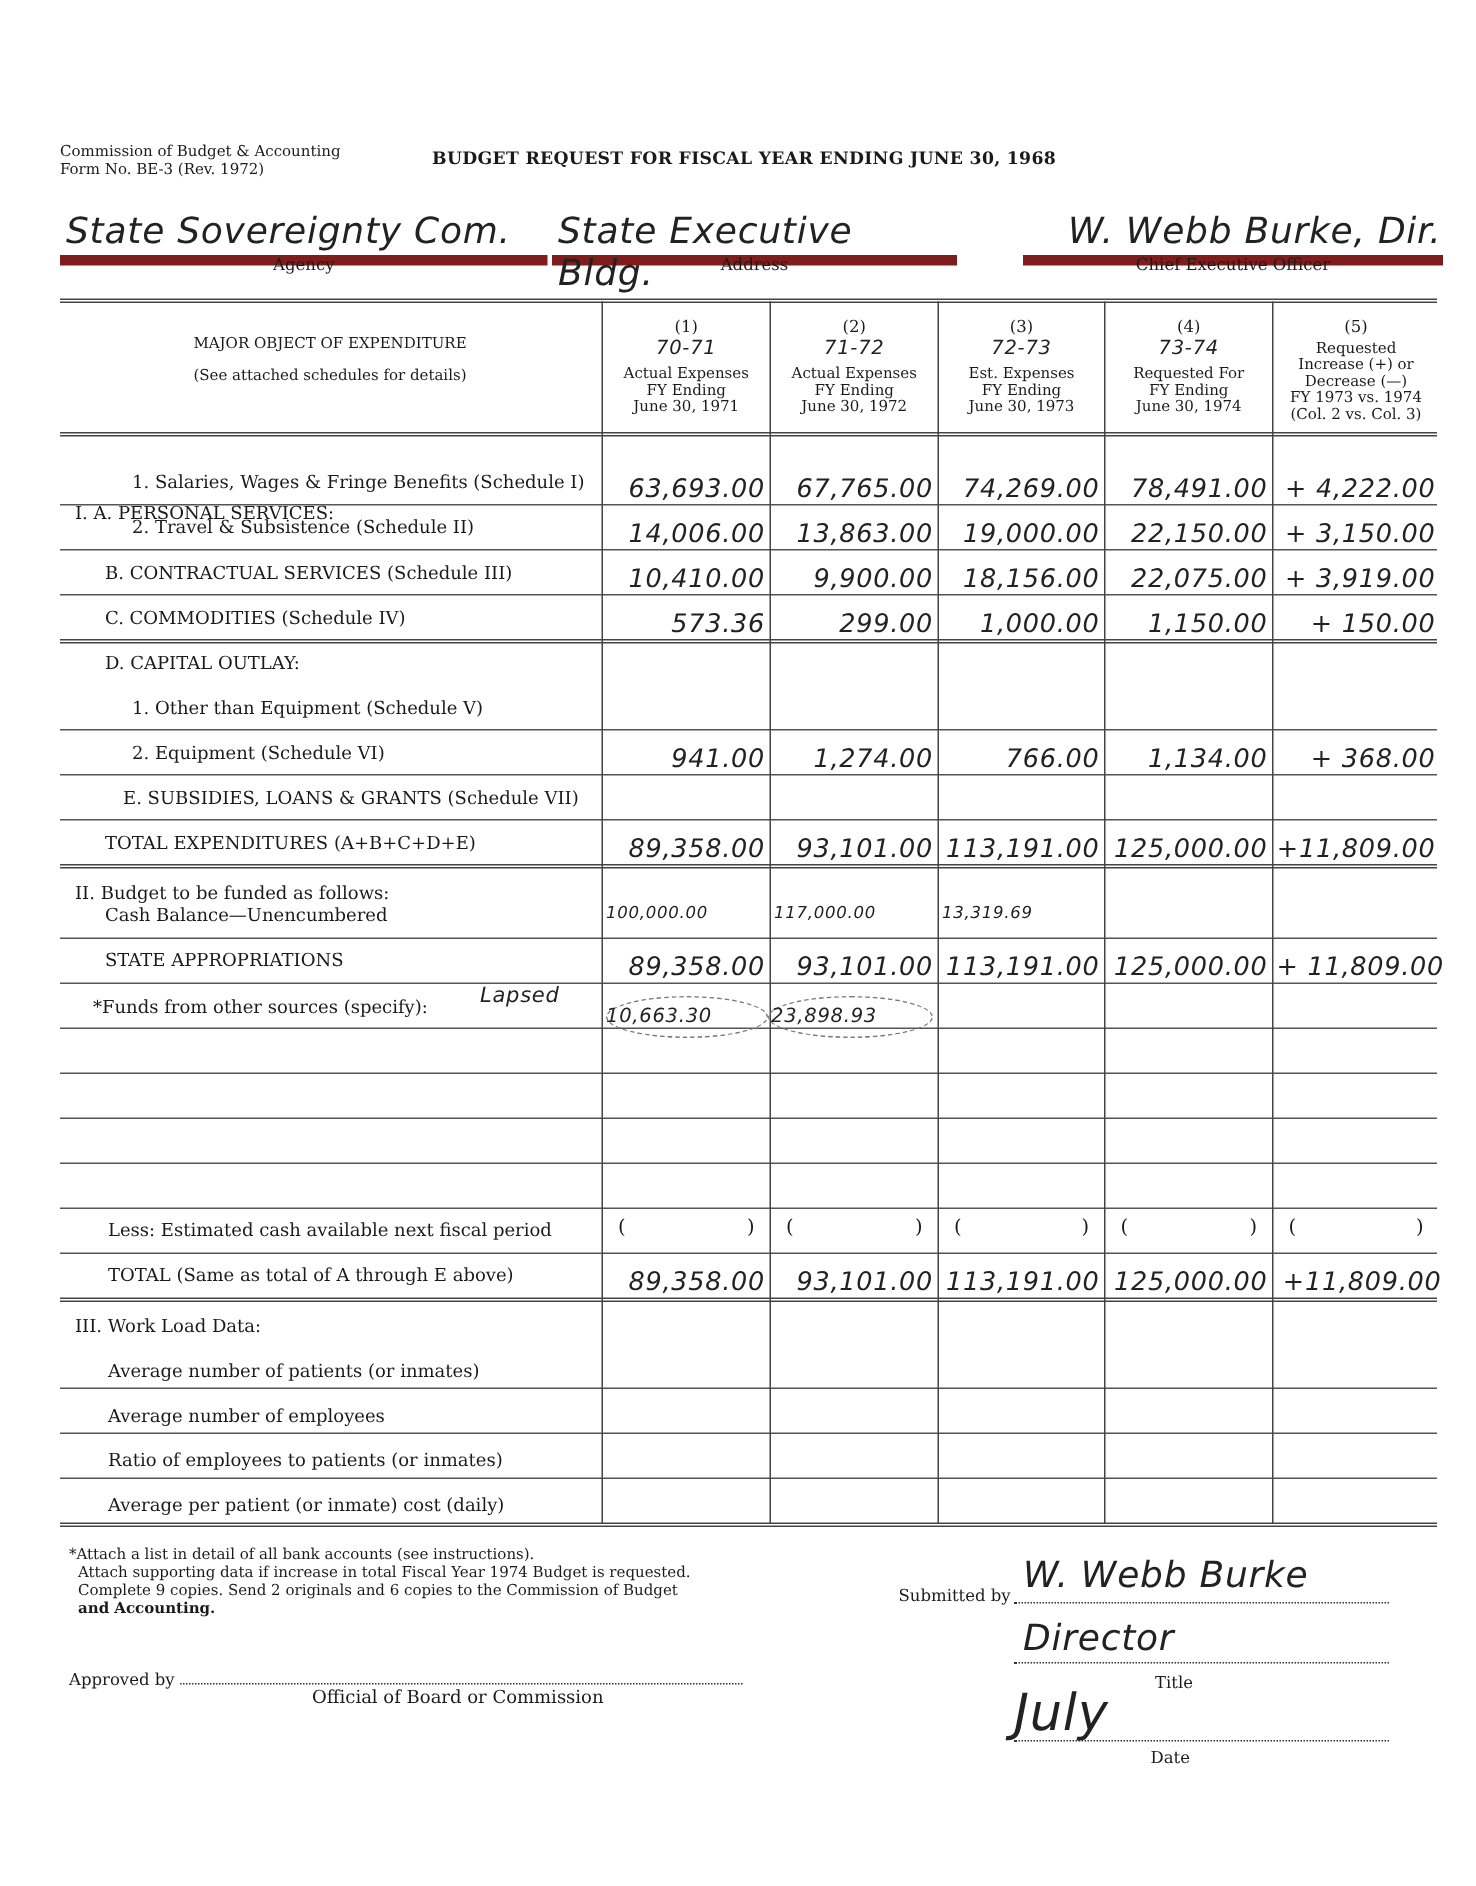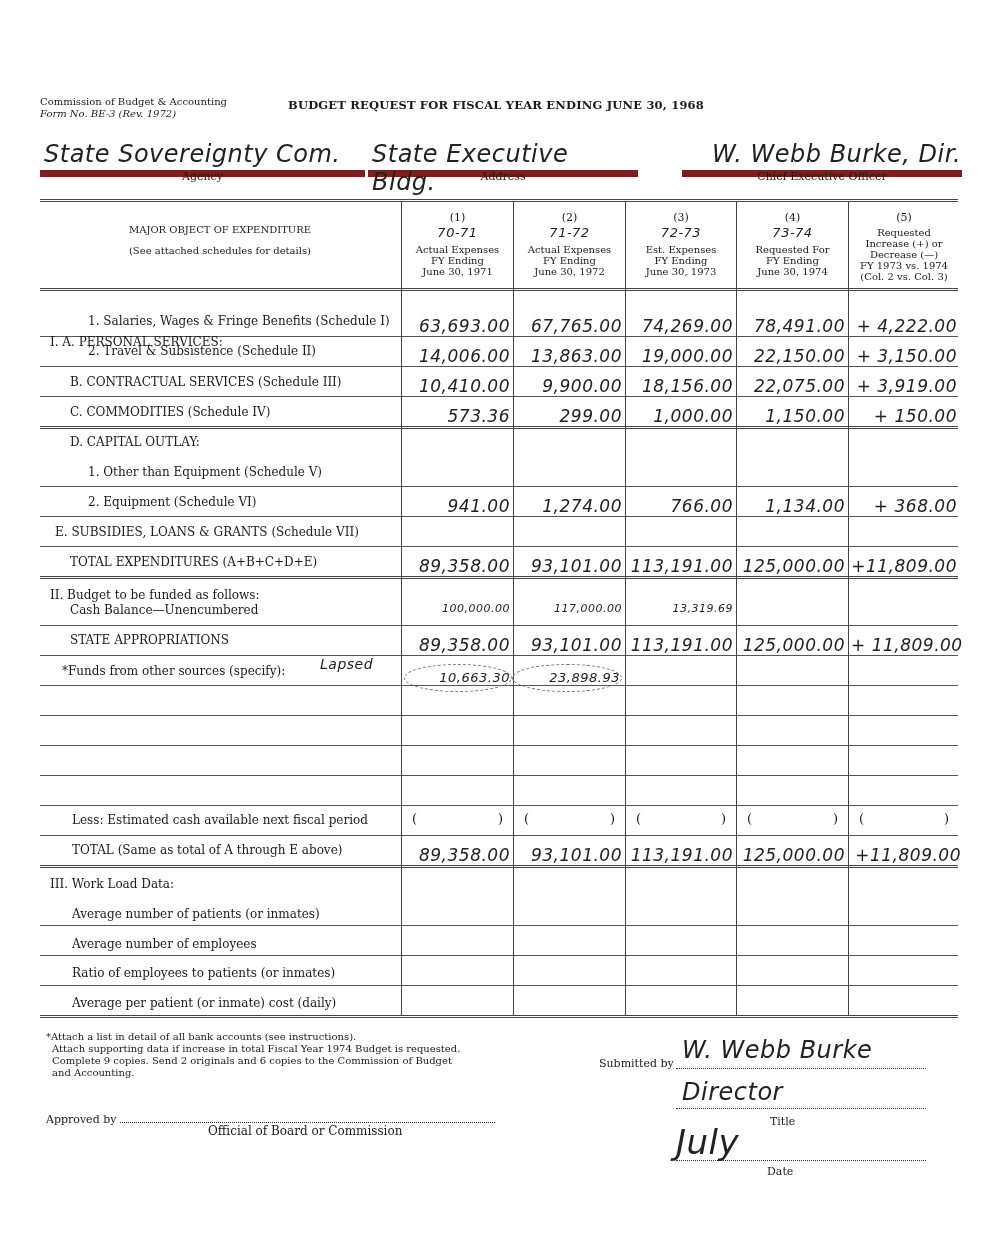--- a/index.html
+++ b/index.html
@@ -10,32 +10,32 @@
   .hand { font-family: "DejaVu Sans", sans-serif; font-style: italic; color: #222; letter-spacing: 0.5px; }
   .title { font-size: 11.5px; font-weight: bold; letter-spacing: 0.2px; }
   .uline { border-bottom: 7px solid #7f1d1d; }
   .caption { font-size: 11px; text-align: center; }
   
   .hline { position: absolute; left: 40px; width: 918px; border-top: 1px solid #555; height: 0; }
   .hline.dbl { border-top: 3px double #444; }
   .vline { position: absolute; width: 0; border-left: 1px solid #444; }
   .rowlbl { position: absolute; font-size: 12px; white-space: nowrap; }
   .val { position: absolute; text-align: right; font-size: 17px; white-space: nowrap; }
-  .valsm { position: absolute; text-align: right; font-size: 11px; white-space: nowrap; }
+  .valsm { position: absolute; text-align: left; font-size: 11px; white-space: nowrap; }
   .colhead { position: absolute; text-align: center; font-size: 10px; line-height: 11px; }
   .colhead .num { display: block; font-size: 11px; margin-bottom: 4px; }
   .colhead .fy { display: block; font-size: 13px; margin-bottom: 6px; }
   .paren { position: absolute; font-size: 13px; }
   .circle { position: absolute; border: 1px dashed #777; border-radius: 50%; }
 </style>
 </head>
 <body>
 
 <div class="abs small" style="left:40px; top:96px;">Commission of Budget &amp; Accounting</div>
-<div class="abs small" style="left:40px; top:108px;font-style:italic;">Form No. BE-3 (Rev. 1972)</div>
+<div class="abs small" style="left:40px; top:108px;">Form No. BE-3 (Rev. 1972)</div>
 <div class="abs title" style="left:288px; top:98px;">BUDGET REQUEST FOR FISCAL YEAR ENDING JUNE 30, 1968</div>
 
 <div class="abs uline" style="left:40px; top:138px; width:325px; height:32px;">
   <span class="hand abs" style="left:4px; top:2px; font-size:24px;">State Sovereignty Com.</span>
 </div>
 <div class="abs caption" style="left:40px; top:170px; width:325px;">Agency</div>
 
 <div class="abs uline" style="left:368px; top:138px; width:270px; height:32px;">
   <span class="hand abs" style="left:4px; top:2px; font-size:24px;">State Executive Bldg.</span>
 </div>
@@ -117,21 +117,21 @@
 </div>
 
 <div class="rowlbl" style="left:50px; top:298px;margin-top:37px;">I. A. PERSONAL SERVICES:</div>
 <div class="rowlbl" style="left:88px; top:314px;">1. Salaries, Wages &amp; Fringe Benefits (Schedule I)</div>
 <div class="rowlbl" style="left:88px; top:344px;">2. Travel &amp; Subsistence (Schedule II)</div>
 <div class="rowlbl" style="left:70px; top:375px;">B. CONTRACTUAL SERVICES (Schedule III)</div>
 <div class="rowlbl" style="left:70px; top:405px;">C. COMMODITIES (Schedule IV)</div>
 <div class="rowlbl" style="left:70px; top:435px;">D. CAPITAL OUTLAY:</div>
 <div class="rowlbl" style="left:88px; top:465px;">1. Other than Equipment (Schedule V)</div>
 <div class="rowlbl" style="left:88px; top:495px;">2. Equipment (Schedule VI)</div>
-<div class="rowlbl" style="left:55px; top:525px;">E. SUBSIDIES, LOANS &amp; GRANTS (Schedule VII)</div>
+<div class="rowlbl" style="left:82px; top:525px;">E. SUBSIDIES, LOANS &amp; GRANTS (Schedule VII)</div>
 <div class="rowlbl" style="left:70px; top:555px;">TOTAL EXPENDITURES (A+B+C+D+E)</div>
 <div class="rowlbl" style="left:50px; top:588px;">II. Budget to be funded as follows:</div>
 <div class="rowlbl" style="left:70px; top:603px;">Cash Balance—Unencumbered</div>
 <div class="rowlbl" style="left:70px; top:633px;">STATE APPROPRIATIONS</div>
 <div class="rowlbl" style="left:62px; top:664px;">*Funds from other sources (specify):</div>
 <div class="abs hand" style="left:320px; top:656px; font-size:14px;">Lapsed</div>
 <div class="rowlbl" style="left:72px; top:813px;">Less: Estimated cash available next fiscal period</div>
 <div class="rowlbl" style="left:72px; top:843px;">TOTAL (Same as total of A through E above)</div>
 <div class="rowlbl" style="left:50px; top:877px;">III. Work Load Data:</div>
 <div class="rowlbl" style="left:72px; top:907px;">Average number of patients (or inmates)</div>
@@ -203,21 +203,21 @@
 
 <div class="val hand" style="left:404px; width:106px; top:845px;">89,358.00</div>
 <div class="val hand" style="left:516px; width:106px; top:845px;">93,101.00</div>
 <div class="val hand" style="left:628px; width:105px; top:845px;">113,191.00</div>
 <div class="val hand" style="left:739px; width:106px; top:845px;">125,000.00</div>
 <div class="val hand" style="left:851px; width:110px; top:845px;">+11,809.00</div>
 
 <div class="abs small" style="left:46px; top:1031px;">*Attach a list in detail of all bank accounts (see instructions).</div>
 <div class="abs small" style="left:52px; top:1043px;">Attach supporting data if increase in total Fiscal Year 1974 Budget is requested.</div>
 <div class="abs small" style="left:52px; top:1055px;">Complete 9 copies. Send 2 originals and 6 copies to the Commission of Budget</div>
-<div class="abs small" style="left:52px; top:1067px;">and Accounting.</div>
+<div class="abs small" style="left:52px; top:1067px;font-weight:bold;">and Accounting.</div>
 
 <div class="abs small" style="left:46px; top:1114px; font-size:11px;">Approved by</div>
 <div class="abs" style="left:120px; top:1122px; width:375px; border-bottom:1px dotted #333;"></div>
 <div class="abs" style="left:208px; top:1124px; font-size:12px;">Official of Board or Commission</div>
 
 <div class="abs small" style="left:599px; top:1058px; font-size:11px;">Submitted by</div>
 <div class="abs" style="left:676px; top:1044px; width:250px; height:24px; border-bottom:1px dotted #333;">
   <span class="hand abs" style="left:6px; top:-8px; font-size:24px;">W. Webb Burke</span>
 </div>
 <div class="abs" style="left:676px; top:1084px; width:250px; height:24px; border-bottom:1px dotted #333;">

